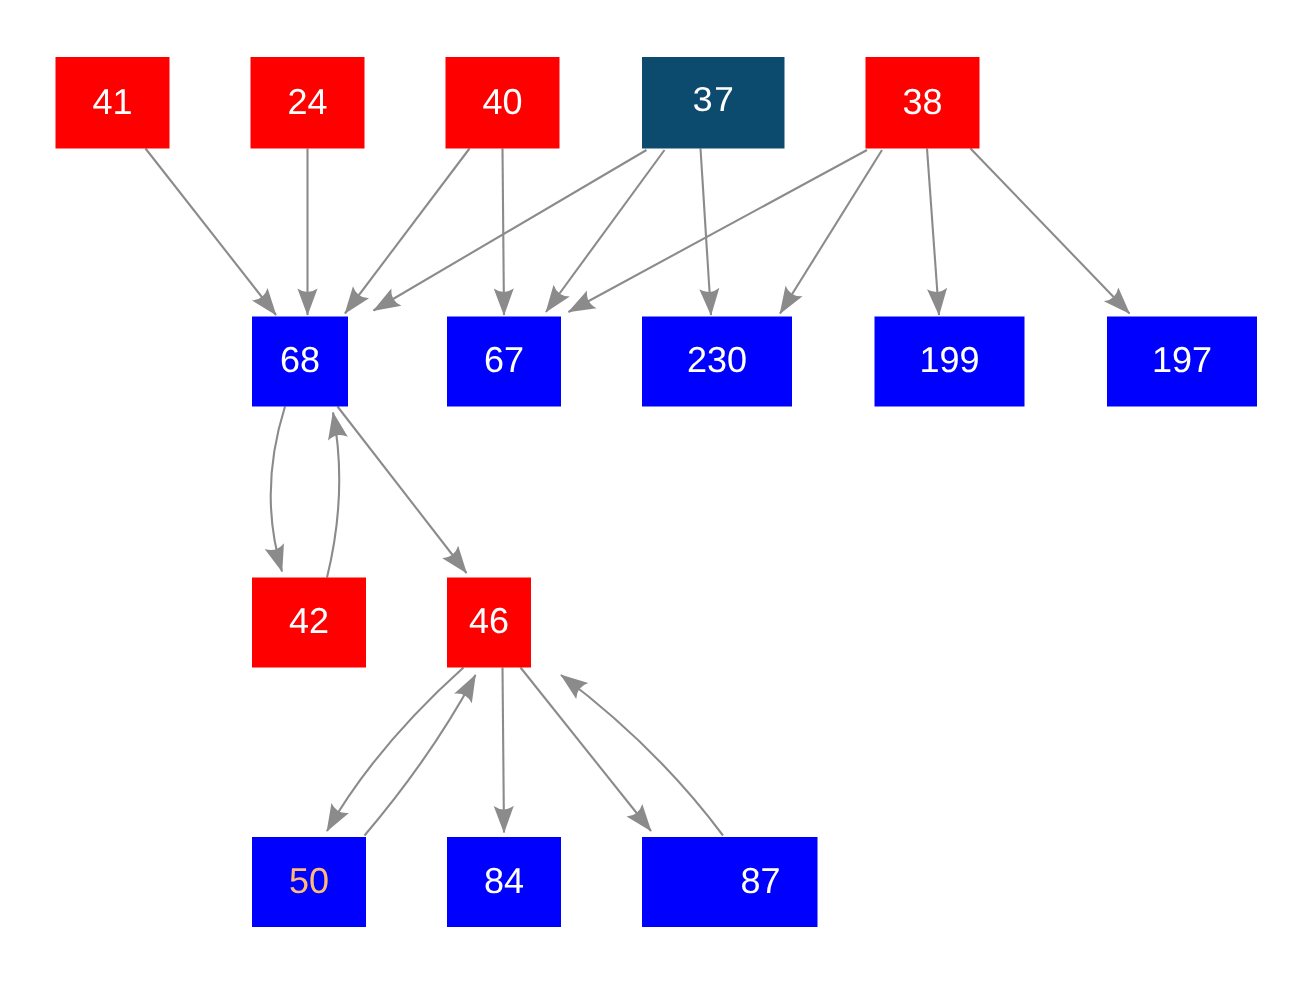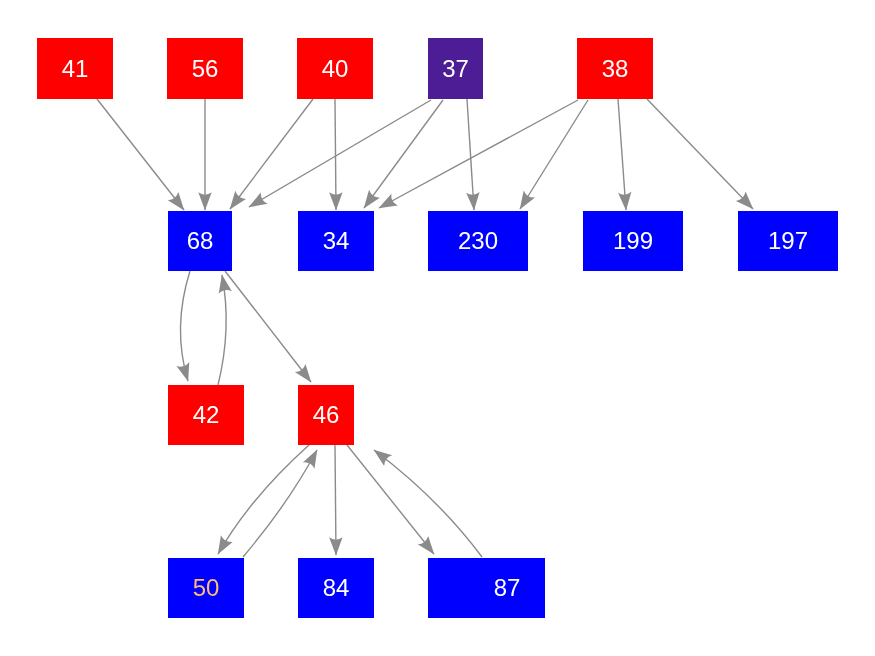--- a/index.html
+++ b/index.html
@@ -64,36 +64,36 @@
         <path d="M 335 445 L 336 555" fill="none" stroke="#8b8b8b" stroke-width="1.4" marker-end="url(#arrowhead)"></path>
         <path d="M 347 445 L 434 554" fill="none" stroke="#8b8b8b" stroke-width="1.4" marker-end="url(#arrowhead)"></path>
         <path d="M 482 557 Q 438 498 374 450" fill="none" stroke="#8b8b8b" stroke-width="1.4" marker-end="url(#arrowhead)"></path>
       </g>
   </svg>
 
   <div class="graph-node" style="left: 37px; top: 38px; width: 76px; height: 61px; background: rgb(255, 0, 0); color: rgb(255, 255, 255);">
       <span>41</span>
     </div>
   <div class="graph-node" style="left: 167px; top: 38px; width: 76px; height: 61px; background: rgb(255, 0, 0); color: rgb(255, 255, 255);">
-      <span>56</span>
+      <span>24</span>
     </div>
   <div class="graph-node" style="left: 297px; top: 38px; width: 76px; height: 61px; background: rgb(255, 0, 0); color: rgb(255, 255, 255);">
       <span>40</span>
     </div>
-  <div class="graph-node" style="left: 428px; top: 38px; width: 55px; height: 61px; background: #4c1d95; color: rgb(255, 255, 255);">
+  <div class="graph-node" style="left: 428px; top: 38px; width: 95px; height: 61px; background: #0c4a6e; color: rgb(255, 255, 255); font-family: Liberation Mono, monospace;">
       <span>37</span>
     </div>
   <div class="graph-node" style="left: 577px; top: 38px; width: 76px; height: 61px; background: rgb(255, 0, 0); color: rgb(255, 255, 255);">
       <span>38</span>
     </div>
   <div class="graph-node" style="left: 168px; top: 211px; width: 64px; height: 60px; background: rgb(0, 0, 255); color: rgb(255, 255, 255);">
       <span>68</span>
     </div>
   <div class="graph-node" style="left: 298px; top: 211px; width: 76px; height: 60px; background: rgb(0, 0, 255); color: rgb(255, 255, 255);">
-      <span>34</span>
+      <span>67</span>
     </div>
   <div class="graph-node" style="left: 428px; top: 211px; width: 100px; height: 60px; background: rgb(0, 0, 255); color: rgb(255, 255, 255);">
       <span>230</span>
     </div>
   <div class="graph-node" style="left: 583px; top: 211px; width: 100px; height: 60px; background: rgb(0, 0, 255); color: rgb(255, 255, 255); justify-content: center;">
       <span>199</span>
     </div>
   <div class="graph-node" style="left: 738px; top: 211px; width: 100px; height: 60px; background: rgb(0, 0, 255); color: rgb(255, 255, 255);">
       <span>197</span>
     </div>

